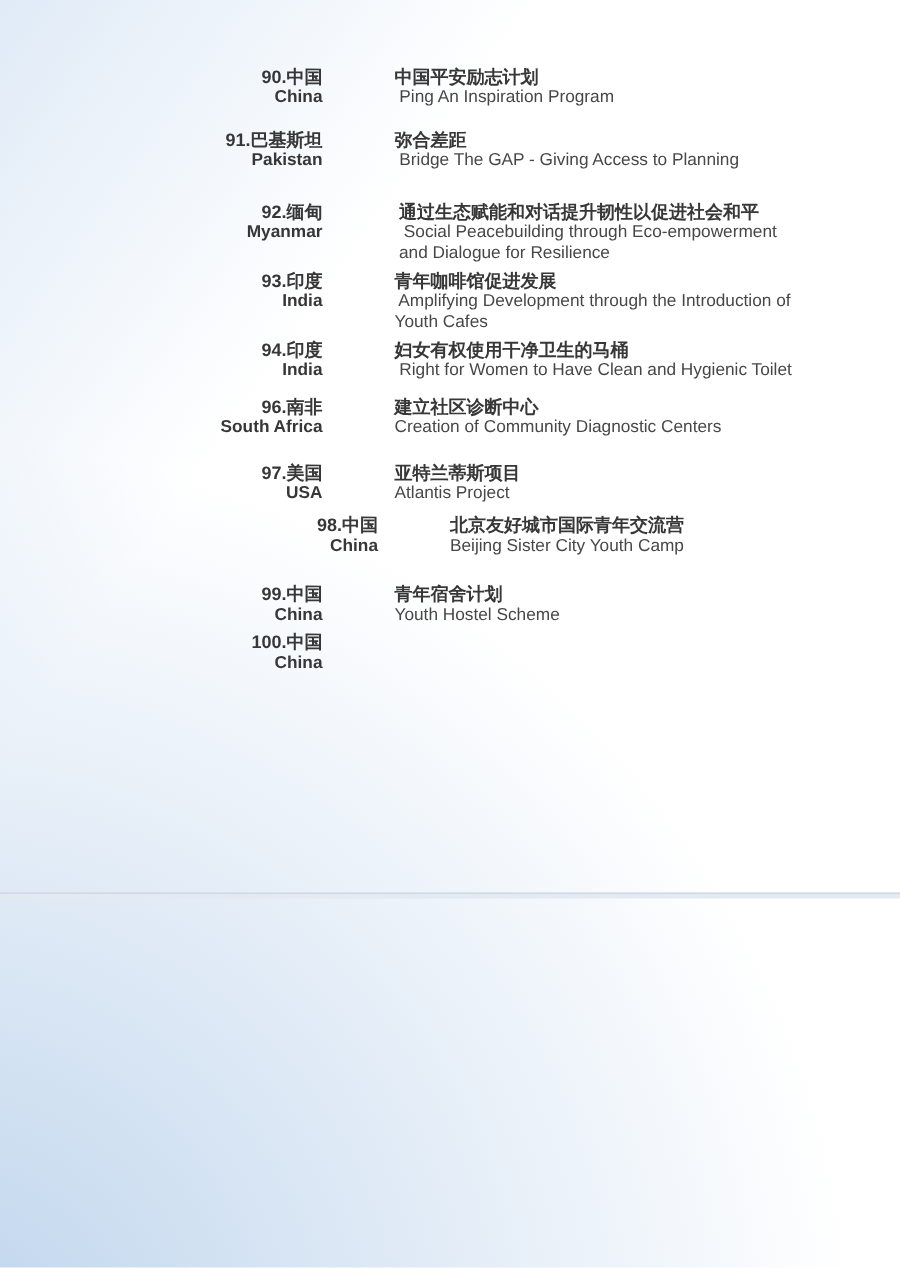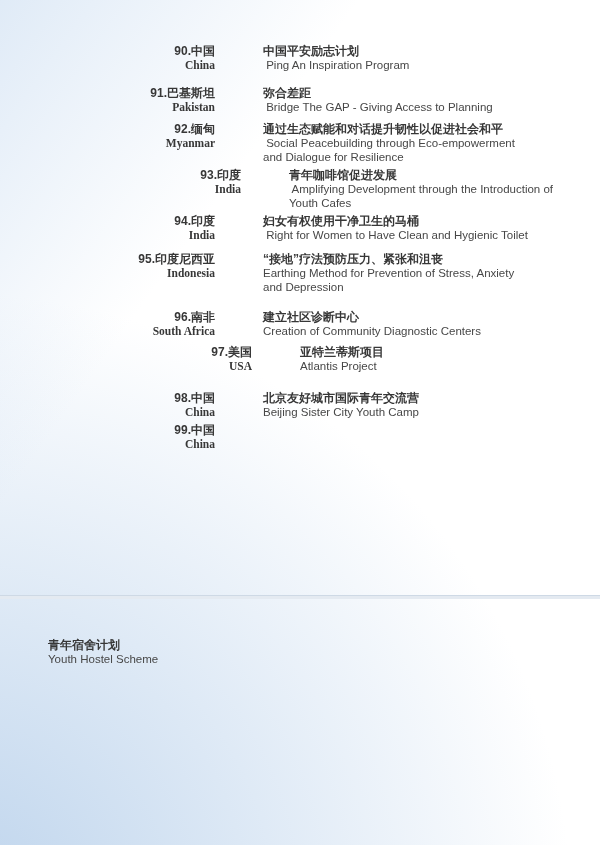--- a/index.html
+++ b/index.html
@@ -21,22 +21,22 @@
     height: 599px;
   }
   .list {
     padding-top: 44px;
   }
   .entry {
     display: flex;
     align-items: flex-start;
   }
   .entry:nth-child(2)  { margin-top: 14px; }
-  .entry:nth-child(3)  { margin-top: 8px; }
-  .entry:nth-child(4)  { margin-top: 4px; padding-left: 26px; }
+  .entry:nth-child(3)  { margin-top: 20px; justify-content: space-between; }
+  .entry:nth-child(4)  { margin-top: 4px; }
   .entry:nth-child(5)  { margin-top: 4px; }
   .entry:nth-child(6)  { margin-top: 10px; }
   .entry:nth-child(7)  { margin-top: 16px; }
   .entry:nth-child(8)  { margin-top: 7px; margin-left: 37px; }
   .entry:nth-child(9)  { margin-top: 18px; }
   .entry:nth-child(10) { margin-top: 4px; flex-direction: column; }
   .entry:nth-child(11) { margin-top: 7px; }
   .col-left {
     width: 215px;
     flex: 0 0 215px;
@@ -57,21 +57,20 @@
   .en {
     font-size: 11.5px;
     line-height: 14px;
     font-weight: 400;
     color: #474747;
     white-space: pre;
   }
   .col-left .en {
     font-weight: 700;
     color: #373737;
-    font-family: Liberation Serif, serif;
   }
   .bottom-edge {
     position: absolute;
     left: 0;
     right: 0;
     bottom: 0;
     height: 3px;
     background: #e4eaf1;
     border-top: 1px solid rgba(188,202,218,0.55);
   }
@@ -138,33 +137,20 @@
     </div>
     <div class="col-right">
       <div class="zh">妇女有权使用干净卫生的马桶</div>
       <div>
             <div class="en"> Right for Women to Have Clean and Hygienic Toilet</div>
           </div>
     </div>
   </div>
       <div class="entry">
     <div class="col-left">
-      <div class="zh">95.印度尼西亚</div>
-      <div class="en">Indonesia</div>
-    </div>
-    <div class="col-right">
-      <div class="zh">“接地”疗法预防压力、紧张和沮丧</div>
-      <div>
-            <div class="en">Earthing Method for Prevention of Stress, Anxiety</div>
-            <div class="en">and Depression</div>
-          </div>
-    </div>
-  </div>
-      <div class="entry">
-    <div class="col-left">
       <div class="zh">96.南非</div>
       <div class="en">South Africa</div>
     </div>
     <div class="col-right">
       <div class="zh">建立社区诊断中心</div>
       <div>
             <div class="en">Creation of Community Diagnostic Centers</div>
           </div>
     </div>
   </div>

